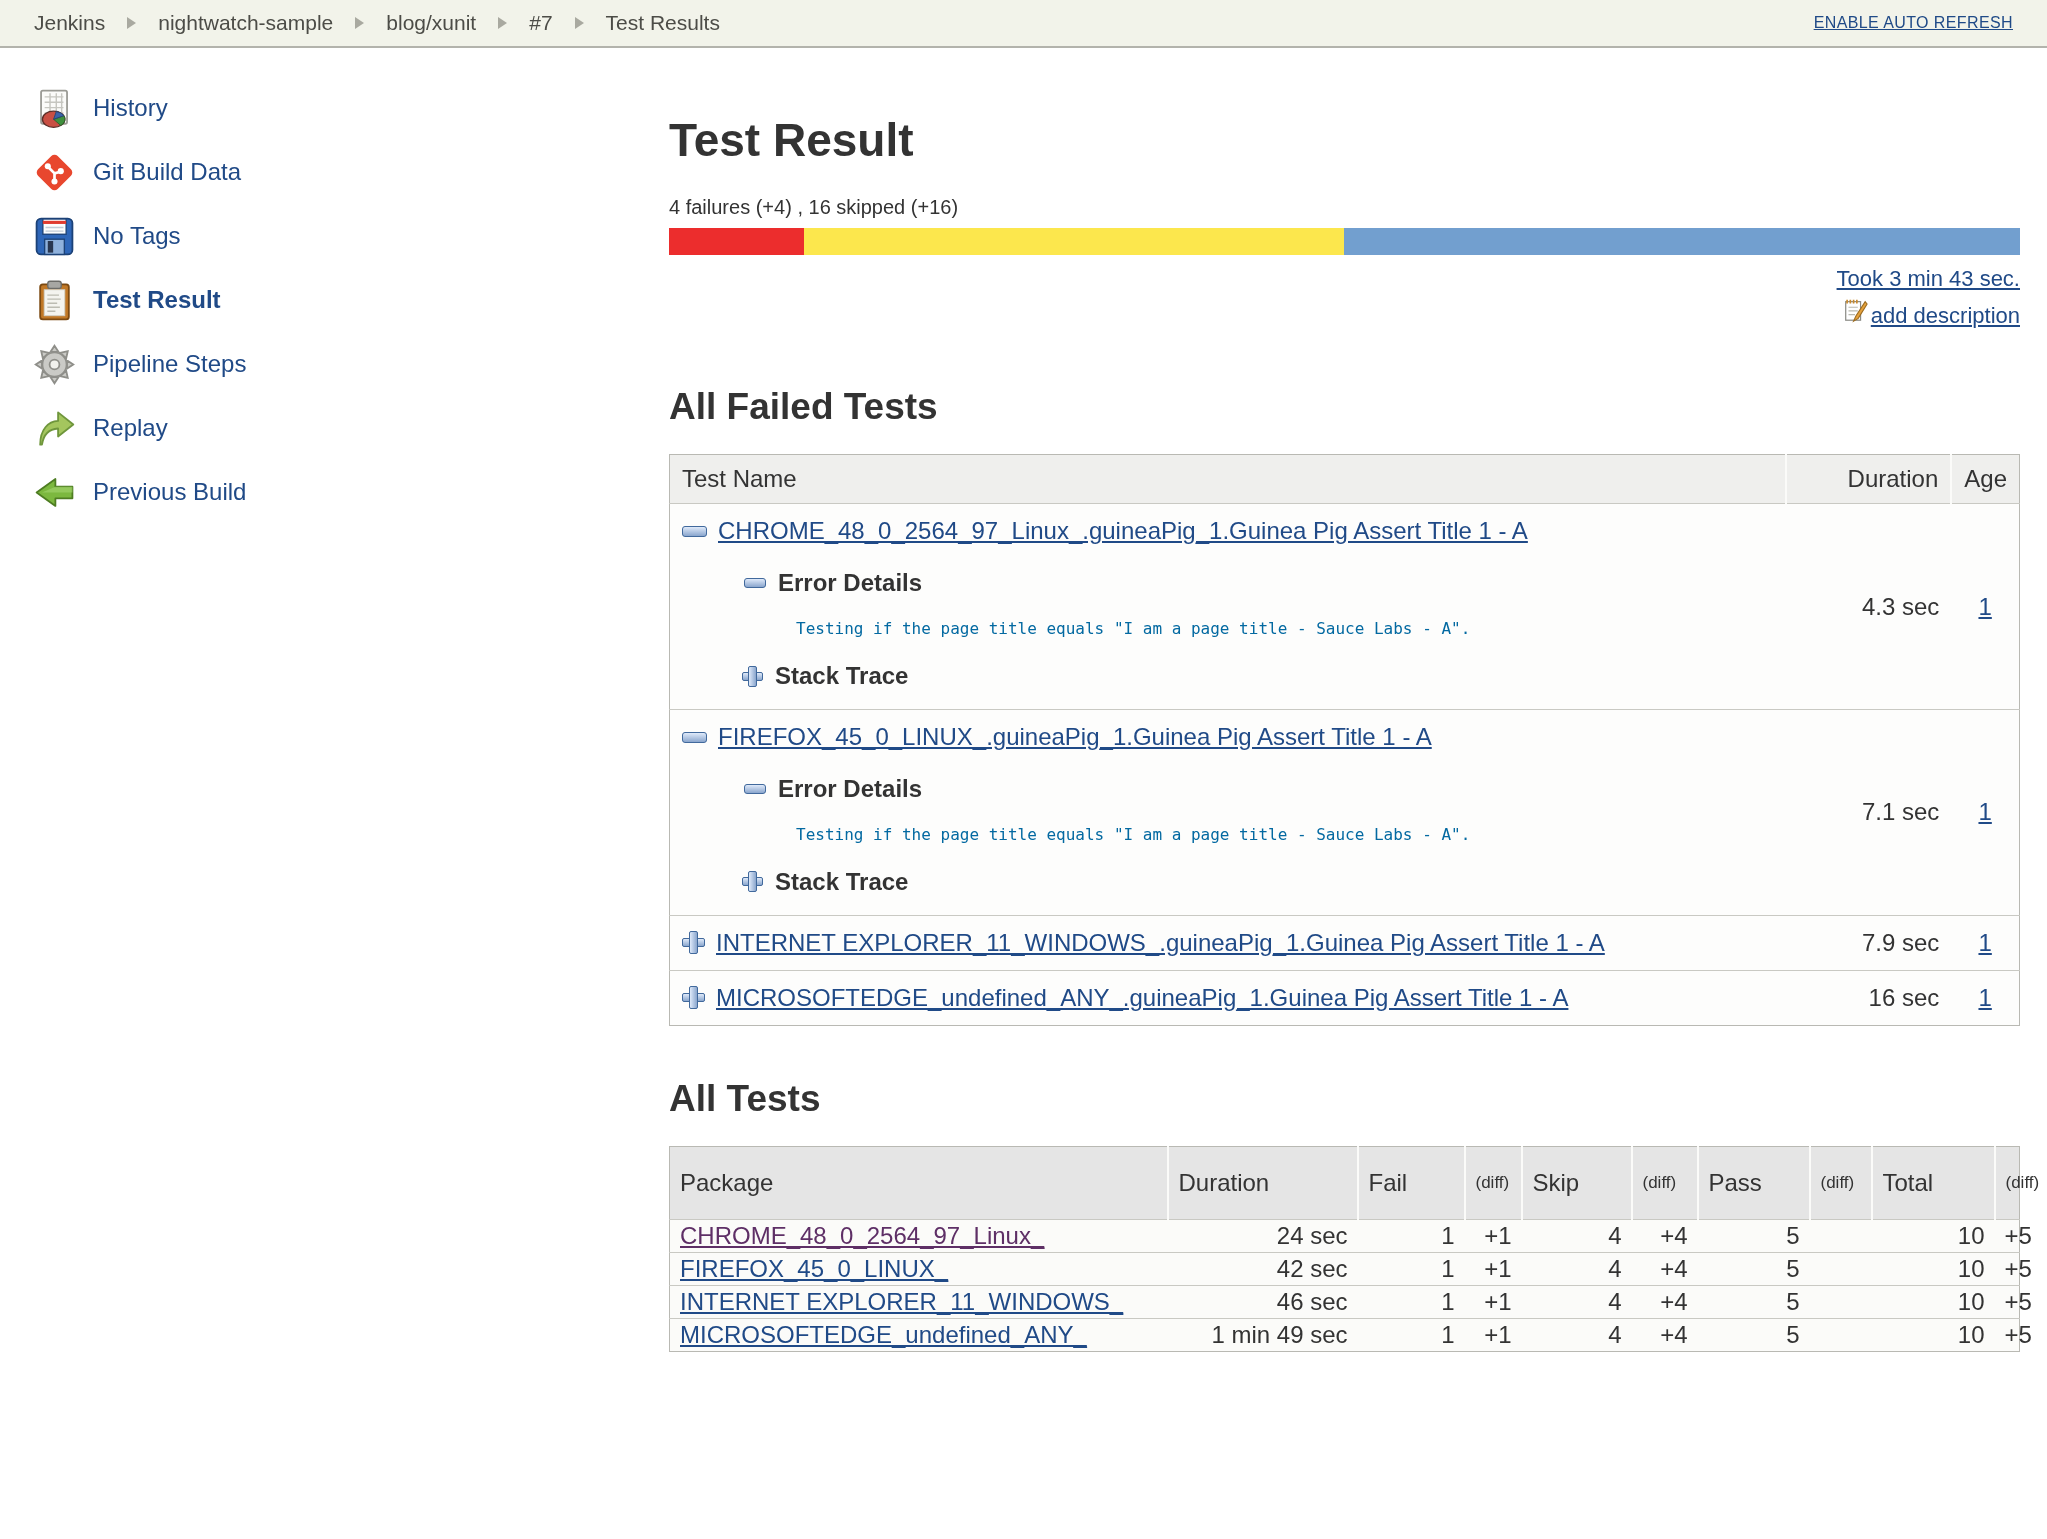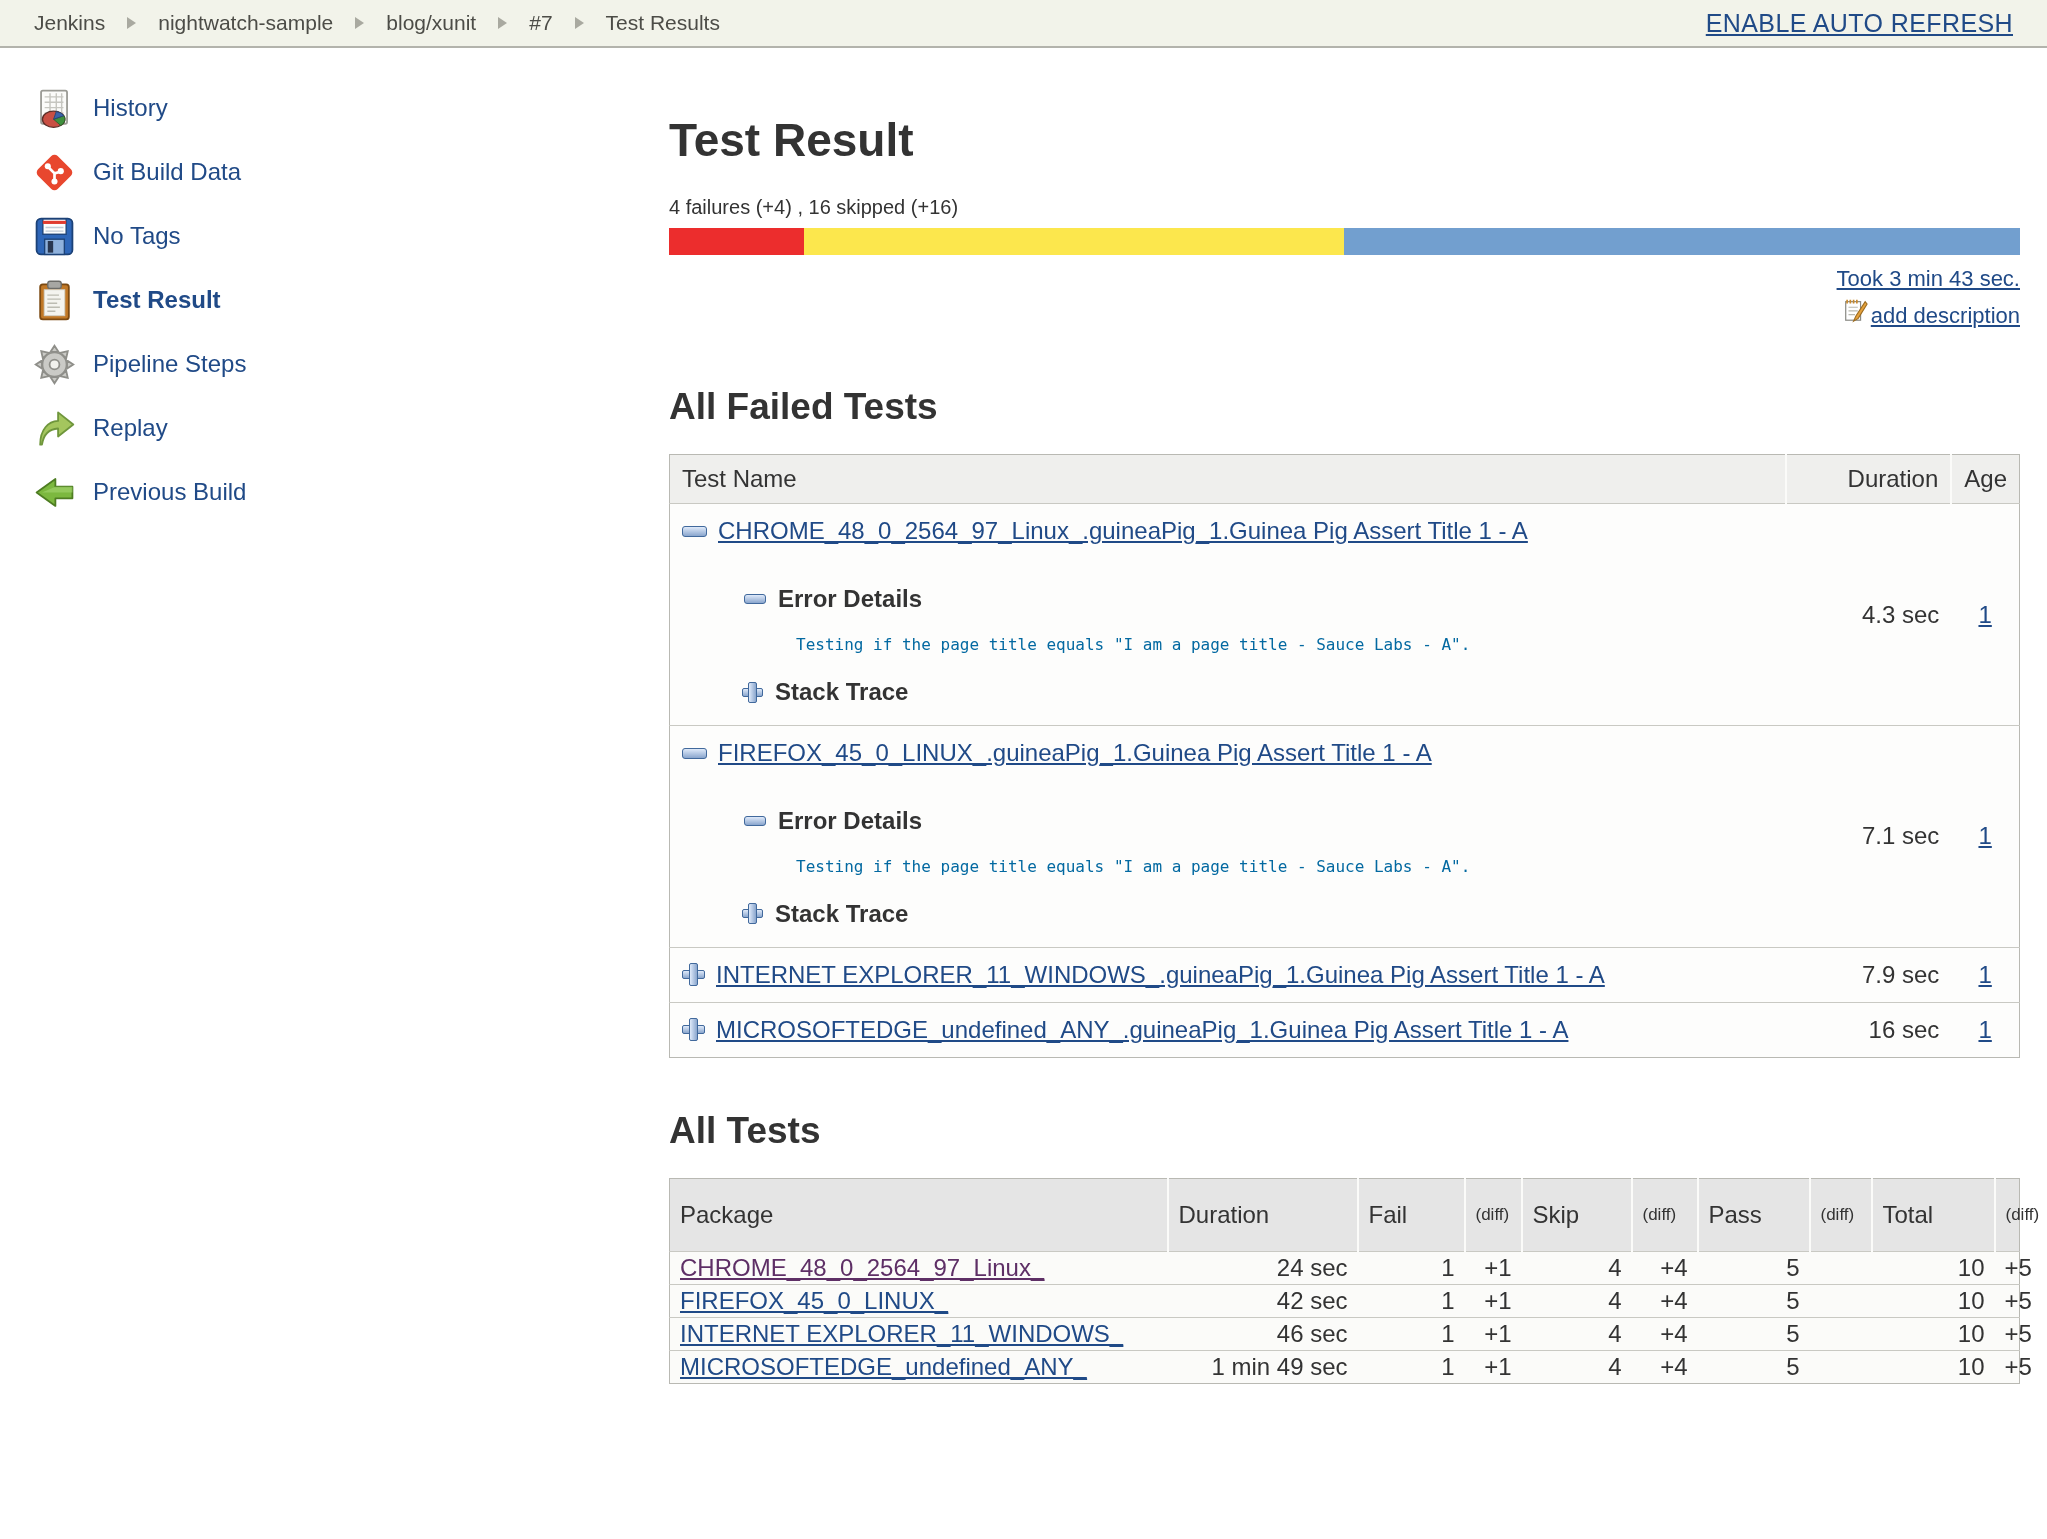--- a/index.html
+++ b/index.html
@@ -17,21 +17,21 @@
     display:flex; align-items:center; padding:0 34px; font-size:21px;
   }
   .crumbs { display:flex; align-items:center; gap:22px; }
   .crumb { color:#4c4c47; text-decoration:none; }
   .crumb-sep {
     width:0; height:0; display:inline-block;
     border-left:9px solid #a9a9a0; border-top:6px solid transparent; border-bottom:6px solid transparent;
   }
   .autorefresh {
     margin-left:auto; color:#204a87; text-decoration:underline;
-    font-size:25px; letter-spacing:.4px;
+    font-size:16px; letter-spacing:.4px;
   }
 
   
   .page { display:flex; align-items:flex-start; }
   .sidebar { width:669px; flex:0 0 669px; padding:38px 0 0 33px; }
   .main { flex:1; padding:68px 27px 0 0; }
 
   
   .task {
     display:flex; align-items:center; gap:17px;
@@ -67,21 +67,21 @@
   table.failed th.h-dur { text-align:right; width:165px; }
   table.failed th.h-age { text-align:center; width:66px; }
   table.failed td { border-top:1px solid #c9c9c3; background:#fdfdfc; vertical-align:middle; }
   td.fname { padding:13px 12px; }
   td.fdur { text-align:right; padding-right:12px; white-space:nowrap; }
   td.fage { text-align:center; }
   td.fage a { color:#204a87; text-decoration:underline; }
   .linkline { display:flex; align-items:center; gap:11px; }
   .tlink { color:#204a87; text-decoration:underline; }
   .edline, .stline { display:flex; align-items:center; gap:12px; font-weight:bold; color:#333; }
-  .edline { margin:40px 0 0 62px; }
+  .edline { margin:24px 0 0 62px; }
   .stline { margin:20px 0 6px 60px;align-items:center; }
   .errtext {
     margin:20px 0 0 114px; max-width:985px;
     font-family:"DejaVu Sans Mono", monospace; font-size:16px; line-height:1.55; color:#0369a1;
   }
 
   
   .cicon { display:inline-block; position:relative; flex:0 0 auto; }
   .cicon.minus {
     width:25px; height:11px; border:1px solid #41699c; border-radius:3px;

